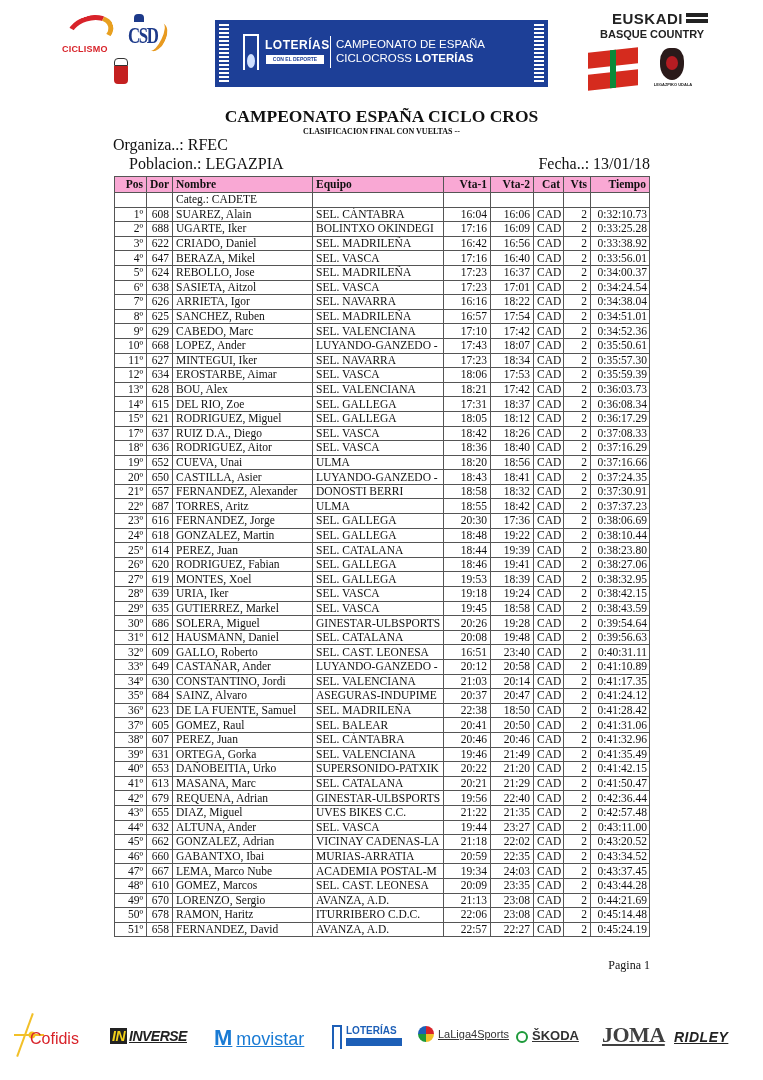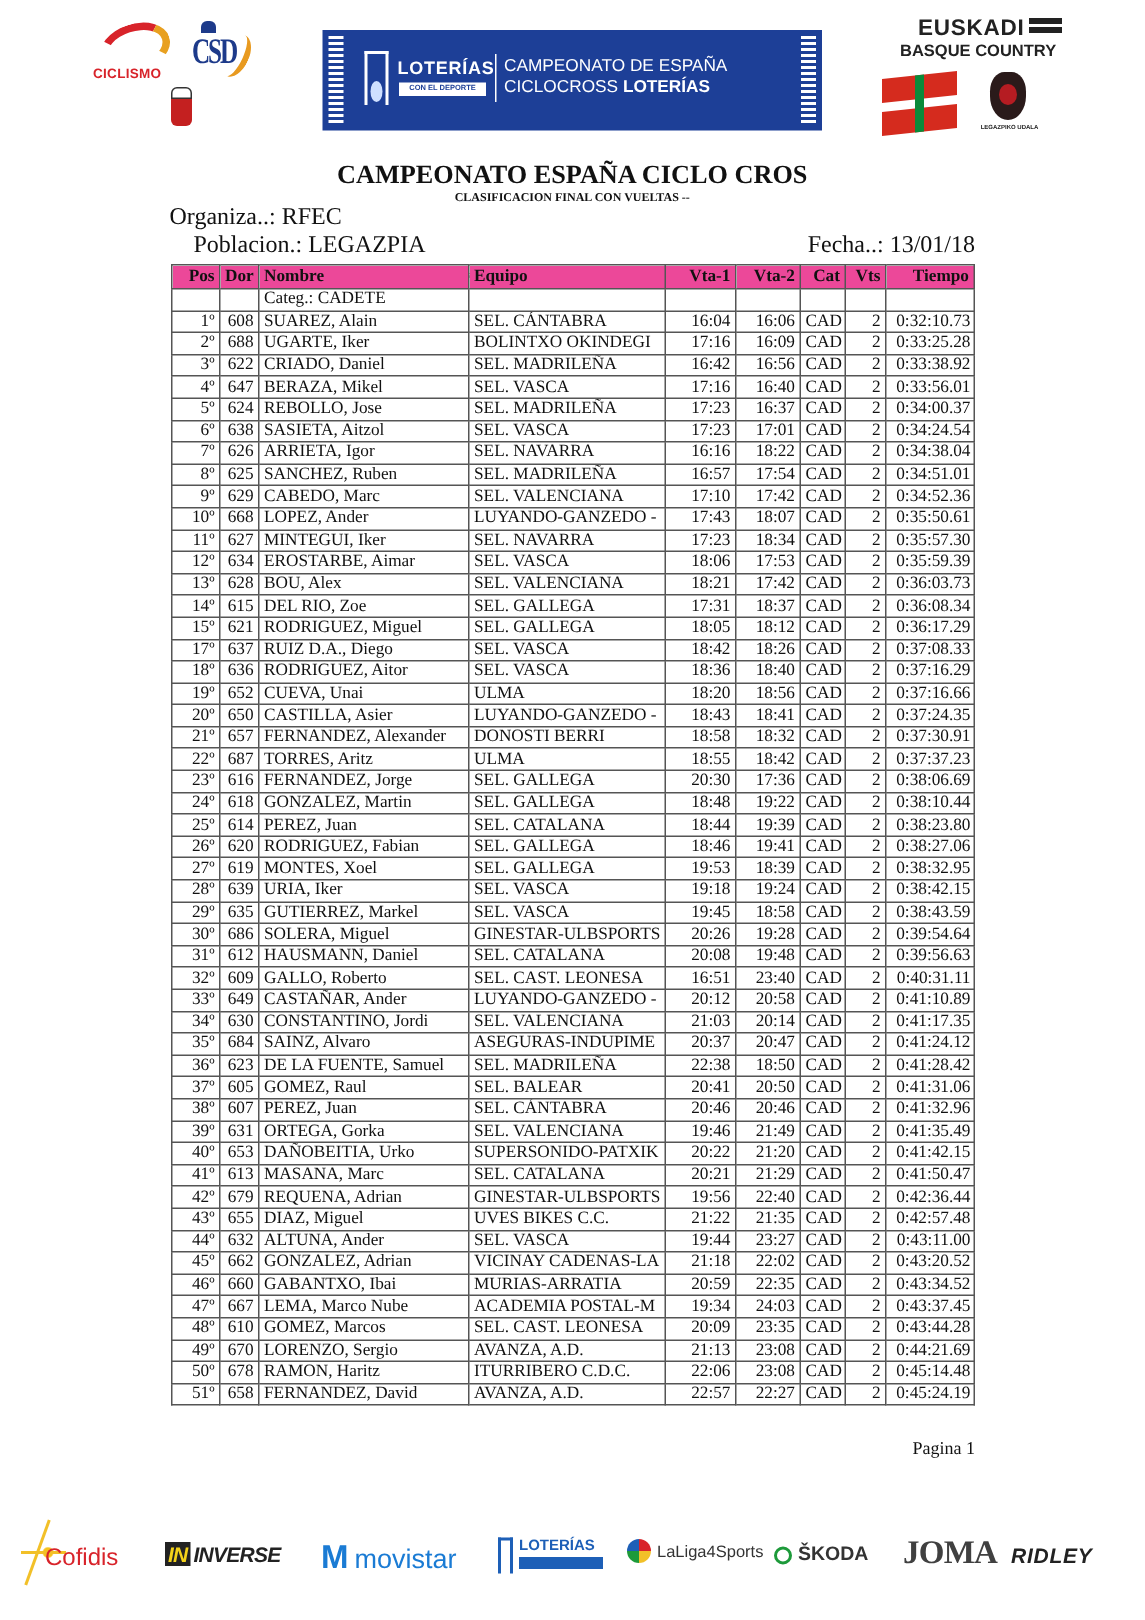--- a/index.html
+++ b/index.html
@@ -45,32 +45,32 @@
   .title { position:absolute; left:0; width:763px; top:106px; text-align:center; font:bold 17.5px "Liberation Serif", serif; }
   .subtitle { position:absolute; left:0; width:763px; top:127px; text-align:center; font:bold 8px "Liberation Serif", serif; }
   .org { position:absolute; left:113px; top:136px; font:16px "Liberation Serif", serif; }
   .pob { position:absolute; left:113px; top:155px; font:16px "Liberation Serif", serif;margin-left:16px; }
   .stats { position:absolute; left:304px; top:157px; font:italic bold 7px "Liberation Serif", serif; word-spacing:2px;margin-top:22px; }
   .fecha { position:absolute; right:113px; top:155px; font:16px "Liberation Serif", serif; }
 
   
   table.res { position:absolute; left:114px; top:176px; border-collapse:collapse; font:11.5px "Liberation Serif", serif; table-layout:fixed; width:535px; }
   table.res th, table.res td { border:1px solid #555; padding:0 3px; height:13.6px; line-height:13px; white-space:nowrap; overflow:hidden; }
-  table.res th { background:#ec4899; font-weight:bold; height:15px; }
+  table.res th { background:#f9a8d4; font-weight:bold; height:15px; }
   table.res th.l { text-align:left; }
   table.res td.r, table.res th.r { text-align:right; }
   table.res td.c { text-align:left; }
   table.res td.vts { text-align:right; }
   table.res td.tiempo { padding-right:2px; }
 
   .pagina { position:absolute; right:113px; top:958px; font:12px "Liberation Serif", serif; }
 
   
   .sponsors { position:absolute; left:0; top:1012px; width:763px; height:50px; }
-  .sp { position:absolute; font-family:"Liberation Sans", sans-serif; }
+  .sp { position:absolute; font-family:"Liberation Sans", sans-serif;text-decoration:underline; }
   .sp-cofidis { left:20px; top:8px; }
   .sp-cofidis .sun { position:absolute; left:-6px; top:-8px; width:30px; height:46px; background:radial-gradient(circle at 60% 50%, #f6c21c 0 3px, transparent 4px); }
   .sp-cofidis .sun::before { content:""; position:absolute; left:10px; top:0; width:2px; height:46px; background:#f2c028; transform:rotate(20deg); }
   .sp-cofidis .sun::after { content:""; position:absolute; left:0; top:22px; width:30px; height:2px; background:#f2c028; }
   .sp-cofidis .w { position:absolute; left:10px; top:10px; font-size:16px; color:#d8232a; }
   .sp-inverse { left:110px; top:16px; font:italic bold 14px "Liberation Sans", sans-serif; color:#222; letter-spacing:-0.5px; }
   .sp-inverse .in { display:inline-block; background:#222; color:#f4d21a; padding:0 2px; margin-right:2px; }
   .sp-movistar { left:214px; top:13px; font:18px "Liberation Sans", sans-serif; color:#1a7bd4; }
   .sp-movistar b { font-size:22px; margin-right:4px; }
   .sp-loterias { left:332px; top:13px; width:72px; height:26px; }

